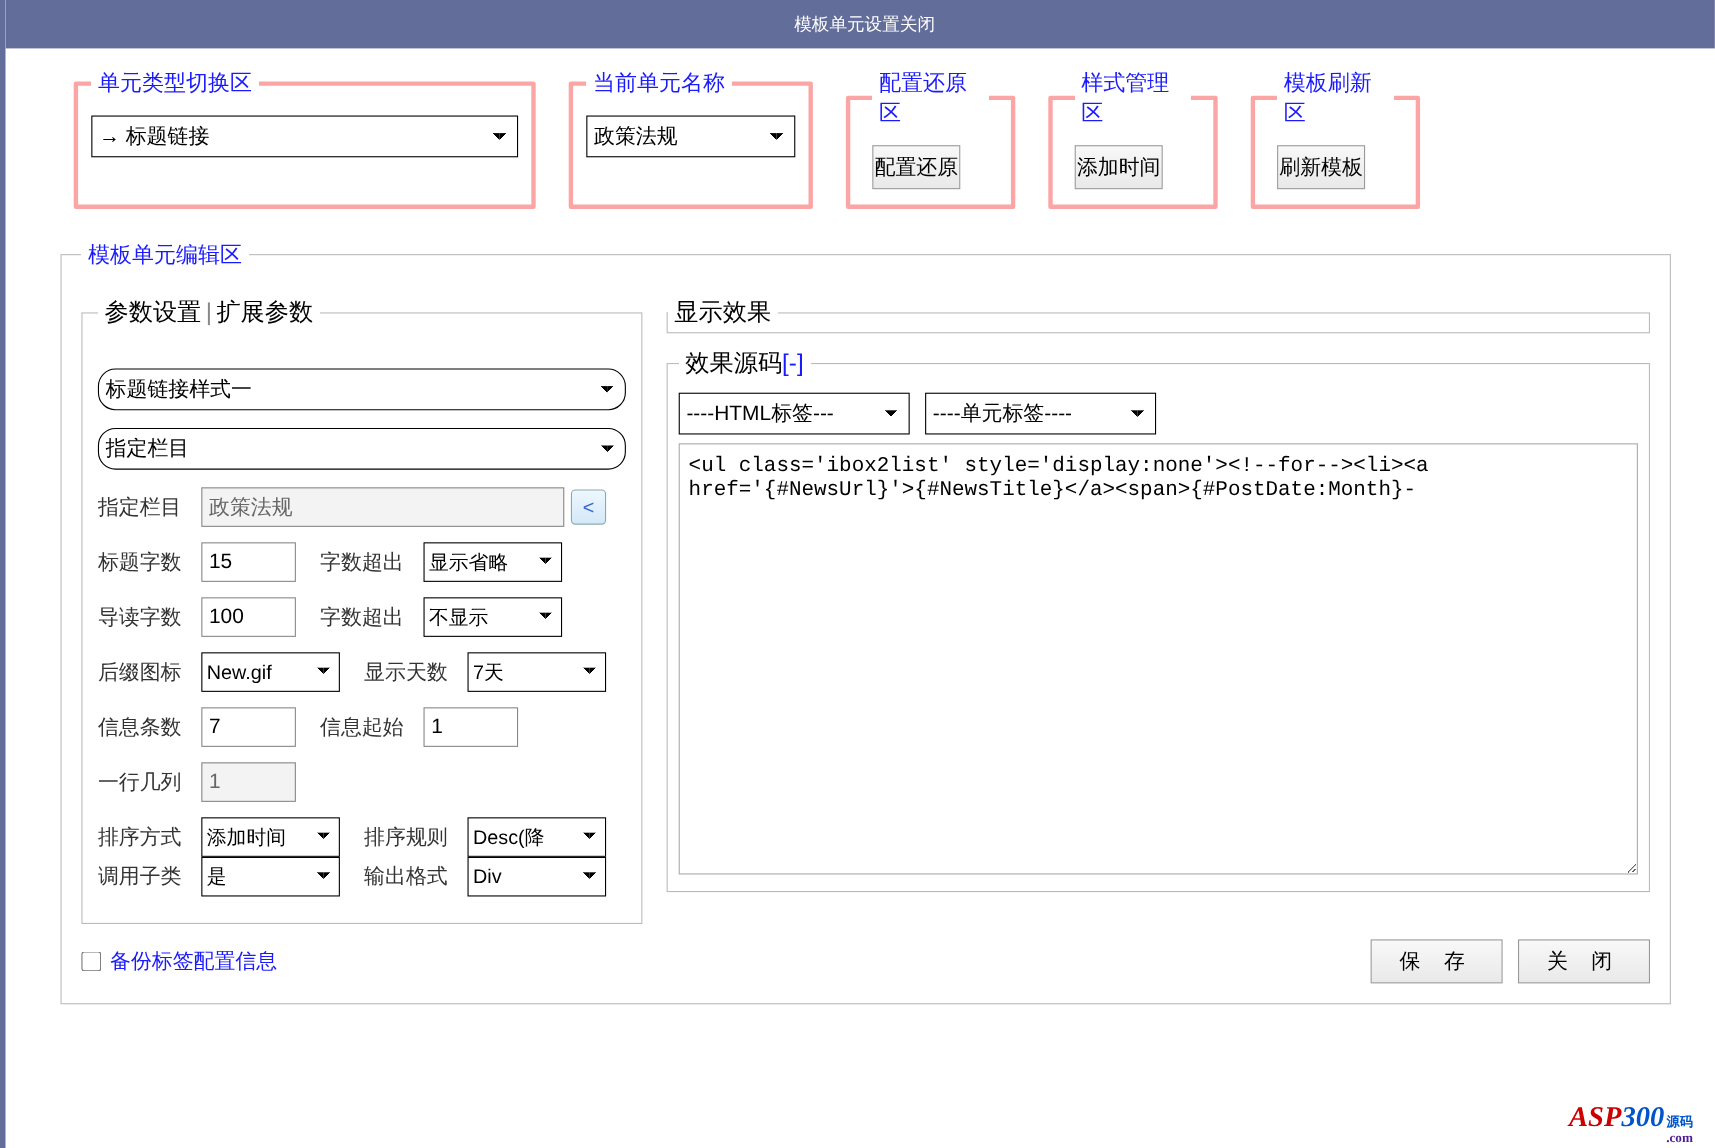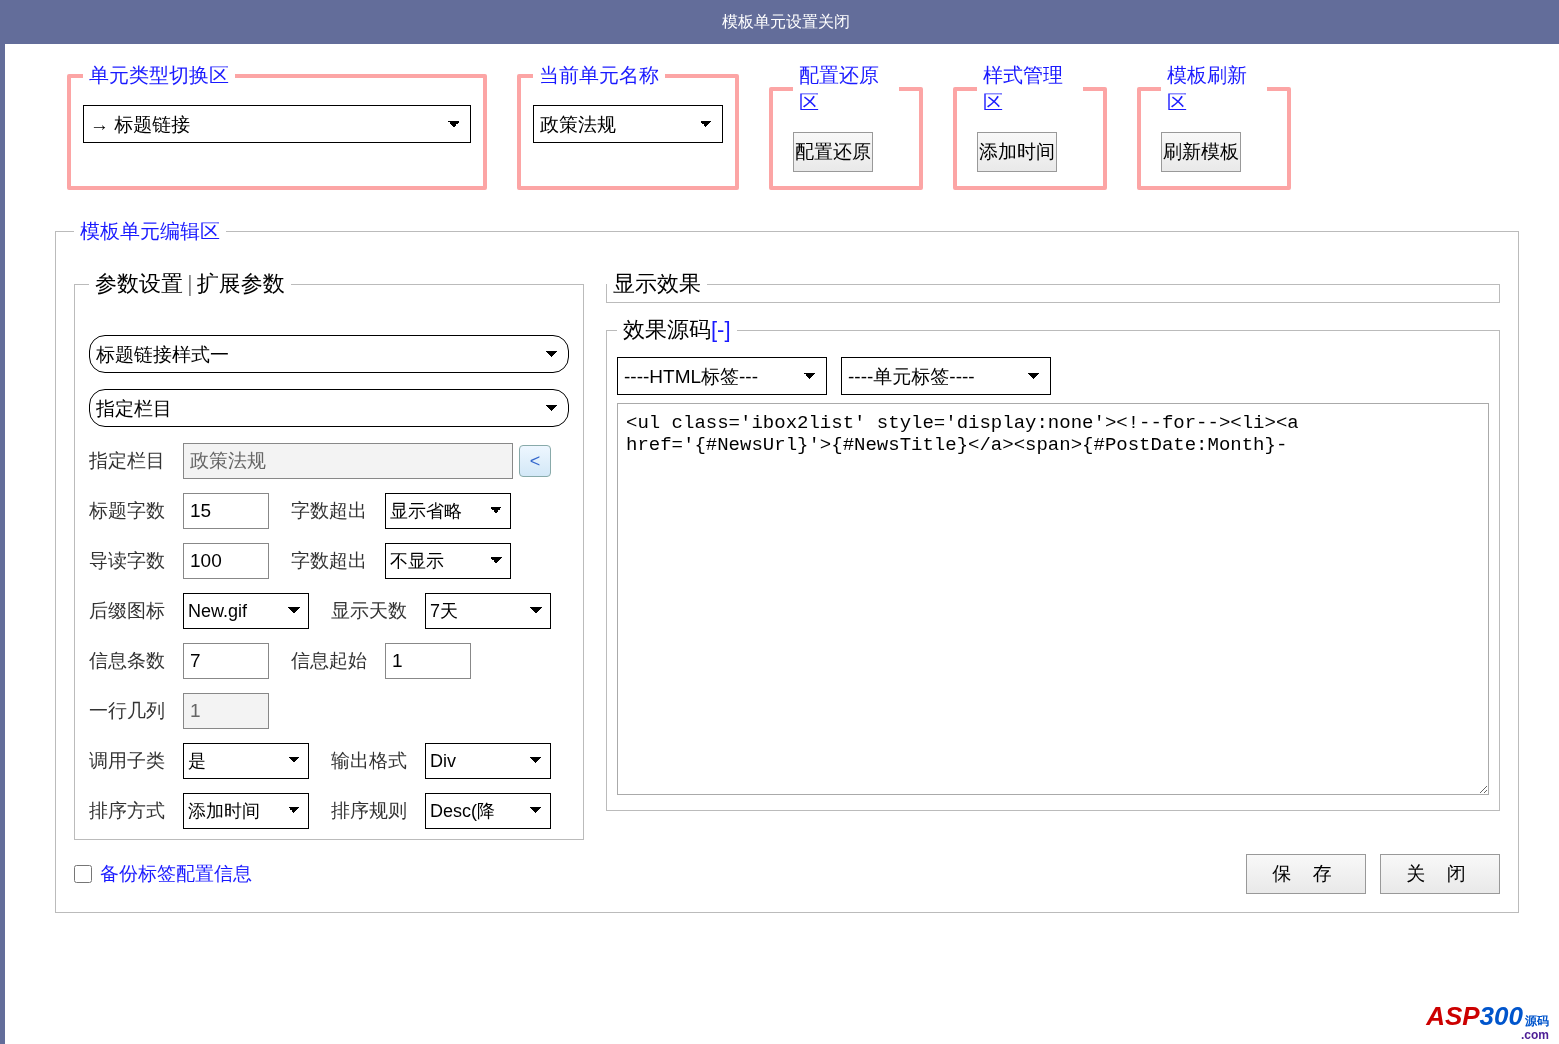--- a/index.html
+++ b/index.html
@@ -156,23 +156,23 @@
   display: flex;
   align-items: center;
   justify-content: space-between;
 }
 .backup { display: flex; align-items: center; gap: 8px; color: #1a1aff; font-size: 19px; }
 .backup input[type=checkbox]{ width:18px; height:18px; }
 .btnrow { display: flex; gap: 14px; }
 .btnrow .btn { width: 120px; letter-spacing: 8px; }
 .logo {
   position: absolute;
-  right: 2px;
+  right: 12px;
   bottom: 0;
-  font-family: Liberation Sans, sans-serif;
+  font-family: Liberation Serif, serif;
   font-weight: bold;
   font-size: 26px;
   font-style: italic;
   padding: 4px 8px 2px 8px;
 }
 .logo .a { color: #cc0000; }
 .logo .b { color: #0055cc; }
 .logo .t { font-size: 12px; color: #0055cc; font-style: normal; display: inline-block; margin-left: 2px; }
 .logo .com { font-size: 12px; color: #4c1d95; font-style: normal; display: block; text-align: right; margin-top: -4px; }
 </style>
@@ -266,34 +266,34 @@
             <span class="gap"></span>
             <span class="lbl">信息起始</span>
             <input class="input w80" value="1" style="">
           </div>
 
           <div class="row">
             <span class="lbl">一行几列</span>
             <input class="input readonly w80" readonly="" value="1" style="">
           </div>
 
-          <div class="row">
-            <span class="lbl">调用子类</span>
-            <select class="selsm ssw"><option>是</option></select>
-            <span class="gap"></span>
-            <span class="lbl">输出格式</span>
-            <select class="selsm ssw"><option>Div</option></select>
-          </div>
-
           <div class="row" style="margin-bottom:0">
             <span class="lbl">排序方式</span>
             <select class="selsm ssw"><option>添加时间</option></select>
             <span class="gap"></span>
             <span class="lbl">排序规则</span>
             <select class="selsm ssw"><option>Desc(降</option></select>
+          </div>
+
+          <div class="row">
+            <span class="lbl">调用子类</span>
+            <select class="selsm ssw"><option>是</option></select>
+            <span class="gap"></span>
+            <span class="lbl">输出格式</span>
+            <select class="selsm ssw"><option>Div</option></select>
           </div>
         </fieldset>
       </div>
 
       <div class="right">
         <fieldset class="display">
           <legend>显示效果</legend>
         </fieldset>
 
         <fieldset class="src">

